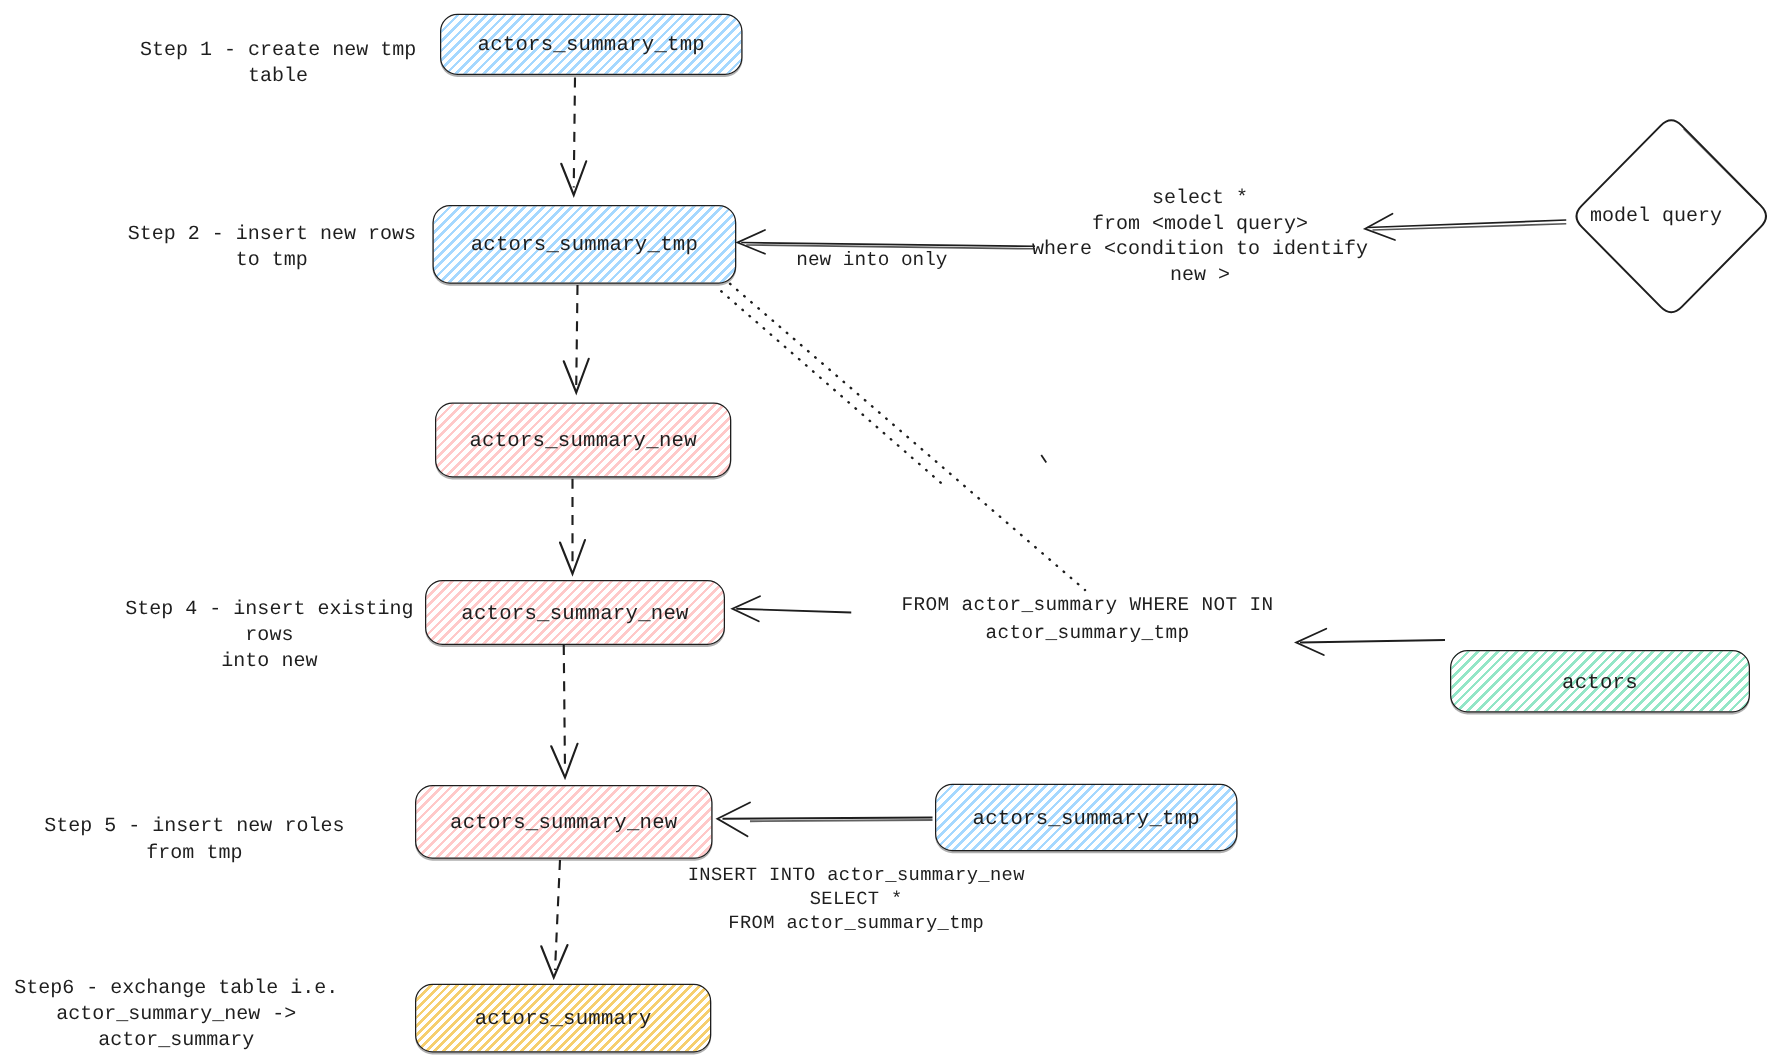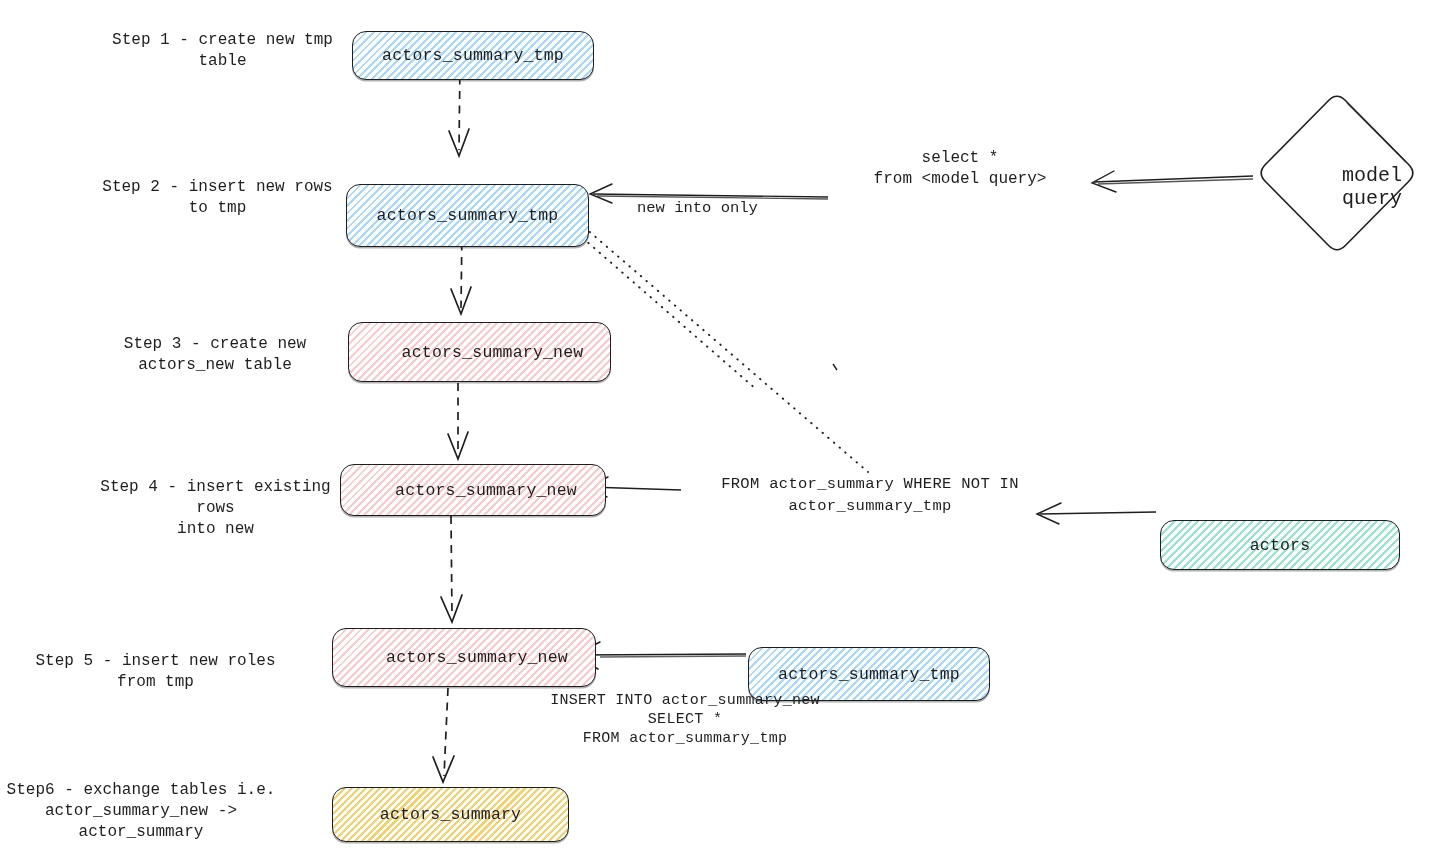--- a/index.html
+++ b/index.html
@@ -7,29 +7,29 @@
     position:relative;width:1432px;height:850px;background:#ffffff;overflow:hidden;
     font-family:Liberation Mono, monospace;color:#1e1e1e;
   }
   .connector-layer{position:absolute;left:0;top:0;}
   .node{
     position:absolute;border:1.8px solid #1e1e1e;border-radius:14px;
     display:flex;align-items:center;justify-content:center;
     background-color:#fff;font-size:16.5px;letter-spacing:.2px;
     box-shadow:0 1.5px 0 rgba(30,30,30,.35);
   }
-  .hatch-blue  {background-image:repeating-linear-gradient(135deg,rgba(255,255,255,0) 0 3.2px,#a5d8ff 3.2px 5.3px);margin-top:20px;}
-  .hatch-red   {background-image:repeating-linear-gradient(135deg,rgba(255,255,255,0) 0 3.2px,#ffc9c9 3.2px 5.3px);padding-left:26px;}
+  .hatch-blue  {background-image:repeating-linear-gradient(135deg,rgba(255,255,255,0) 0 3.2px,#a5d8ff 3.2px 5.3px);}
+  .hatch-red   {background-image:repeating-linear-gradient(135deg,rgba(255,255,255,0) 0 3.2px,#ffc9c9 3.2px 5.3px);}
   .hatch-green {background-image:repeating-linear-gradient(135deg,rgba(255,255,255,0) 0 3.4px,#93e6c7 3.4px 5.5px);}
   .hatch-yellow{background-image:repeating-linear-gradient(135deg,rgba(255,255,255,0) 0 2.7px,#f6cf6e 2.7px 4.9px);}
   .step-label{position:absolute;text-align:center;font-size:16px;line-height:21px;}
   .annot{position:absolute;text-align:center;font-size:16px;line-height:20.5px;}
   .annot-sql{position:absolute;text-align:center;font-size:15.5px;line-height:22px;letter-spacing:.3px;}
   .annot-small{position:absolute;font-size:15.5px;}
-  .diamond-label{position:absolute;text-align:right;font-size:20px;}
+  .diamond-label{position:absolute;text-align:left;font-size:16px;}
   svg path, svg polyline{fill:none;stroke:#1e1e1e;}
 </style>
 </head>
 <body>
 
 <div class="canvas">
 
   <svg class="connector-layer" width="1432" height="850" viewBox="0 0 1432 850">
 
     <g stroke-width="1.7">
@@ -91,33 +91,29 @@
     </g>
   </svg>
 
   <div class="step-label" style="left:95px;top:30px;width:255px;">
     <div>Step 1 - create new tmp table</div>
   </div>
   <div class="step-label" style="left:100px;top:177px;width:235px;">
     <div>Step 2 - insert new rows</div>
     <div>to tmp</div>
   </div>
-  <div class="step-label" style="left:105px;top:334px;width:220px;">
-    <div>Step 3 - create new</div>
-    <div>actors_new table</div>
-  </div>
   <div class="step-label" style="left:85px;top:477px;width:235px;margin-left:13px;">
     <div>Step 4 - insert existing rows</div>
     <div>into new</div>
   </div>
   <div class="step-label" style="left:28px;top:651px;width:255px;">
     <div>Step 5 - insert new roles from tmp</div>
   </div>
   <div class="step-label" style="left:5px;top:780px;width:272px;">
-    <div>Step6 - exchange tables i.e.</div>
+    <div>Step6 - exchange table i.e.</div>
     <div>actor_summary_new -&gt; actor_summary</div>
   </div>
 
   <div class="node hatch-blue" style="left:352px;top:11px;width:240px;height:47px;">
     <span>actors_summary_tmp</span>
   </div>
   <div class="node hatch-blue" style="left:346px;top:164px;width:241px;height:61px;">
     <span>actors_summary_tmp</span>
   </div>
   <div class="node hatch-red" style="left:348px;top:322px;width:235px;height:58px;">
@@ -139,20 +135,21 @@
   <div class="node hatch-green" style="left:1160px;top:520px;width:238px;height:48px;">
     <span>actors</span>
   </div>
   <div class="diamond-label" style="left:1272px;top:164px;width:130px;">
     <span>model query</span>
   </div>
 
   <div class="annot" style="left:815px;top:148px;width:290px;">
     <div>select *</div>
     <div>from &lt;model query&gt;</div>
+    <div>where &lt;condition to identify new &gt;</div>
   </div>
 
   <div class="annot-small" style="left:637px;top:199px;">
     <span>new into only</span>
   </div>
 
   <div class="annot-sql" style="left:670px;top:473px;width:400px;">
     <div>FROM actor_summary WHERE NOT IN</div>
     <div>actor_summary_tmp</div>
   </div>

